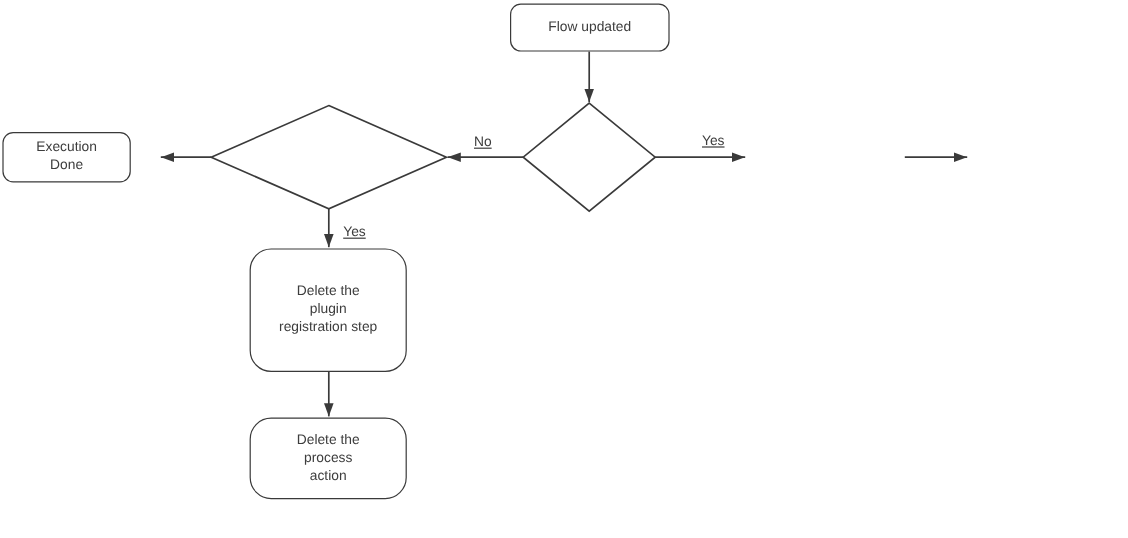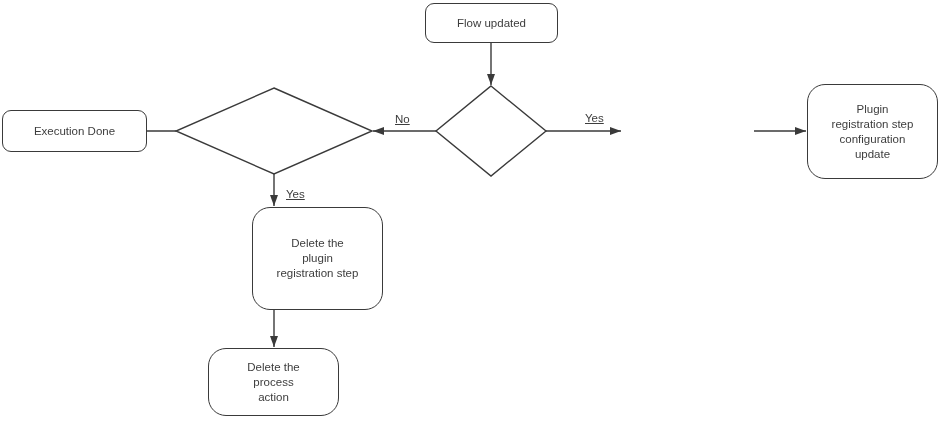--- a/index.html
+++ b/index.html
@@ -71,27 +71,25 @@
     <line x1="754" y1="131" x2="806" y2="131" stroke="#3a3a3a" stroke-width="1.4" marker-end="url(#arrow)"></line>
     <line x1="274" y1="174" x2="274" y2="206" stroke="#3a3a3a" stroke-width="1.4" marker-end="url(#arrow)"></line>
     <line x1="274" y1="310" x2="274" y2="347" stroke="#3a3a3a" stroke-width="1.4" marker-end="url(#arrow)"></line>
 
     <polygon points="491,86 546,131 491,176 436,131" fill="#ffffff" stroke="#3a3a3a" stroke-width="1.4"></polygon>
     <polygon points="274,88 372,131 274,174 176,131" fill="#ffffff" stroke="#3a3a3a" stroke-width="1.4"></polygon>
   </svg>
 
   <div class="node" style="left:425px; top:3px; width:133px; height:40px;">Flow updated</div>
 
-  <div class="node" style="left:2px; top:110px; width:145px; height:42px;">Execution Done</div>
+  <div class="node" style="left:2px; top:110px; width:107px; height:42px;">Execution Done</div>
 
 
-  <div class="node big" style="left:807px; top:84px; width:131px; height:95px;">Plugin registration step
-configuration update</div>
 
-  <div class="node big" style="left:208px; top:207px; width:131px; height:103px;margin-left:44px;">Delete the plugin
+  <div class="node big" style="left:208px; top:207px; width:131px; height:103px;">Delete the plugin
 registration step</div>
 
   <div class="node big" style="left:208px; top:348px; width:131px; height:68px;">Delete the process
 action</div>
 
 
 
   <span class="edge-label" style="left:393px; top:112px;">No</span>
 
   <span class="edge-label" style="left:583px; top:111px;">Yes</span>

